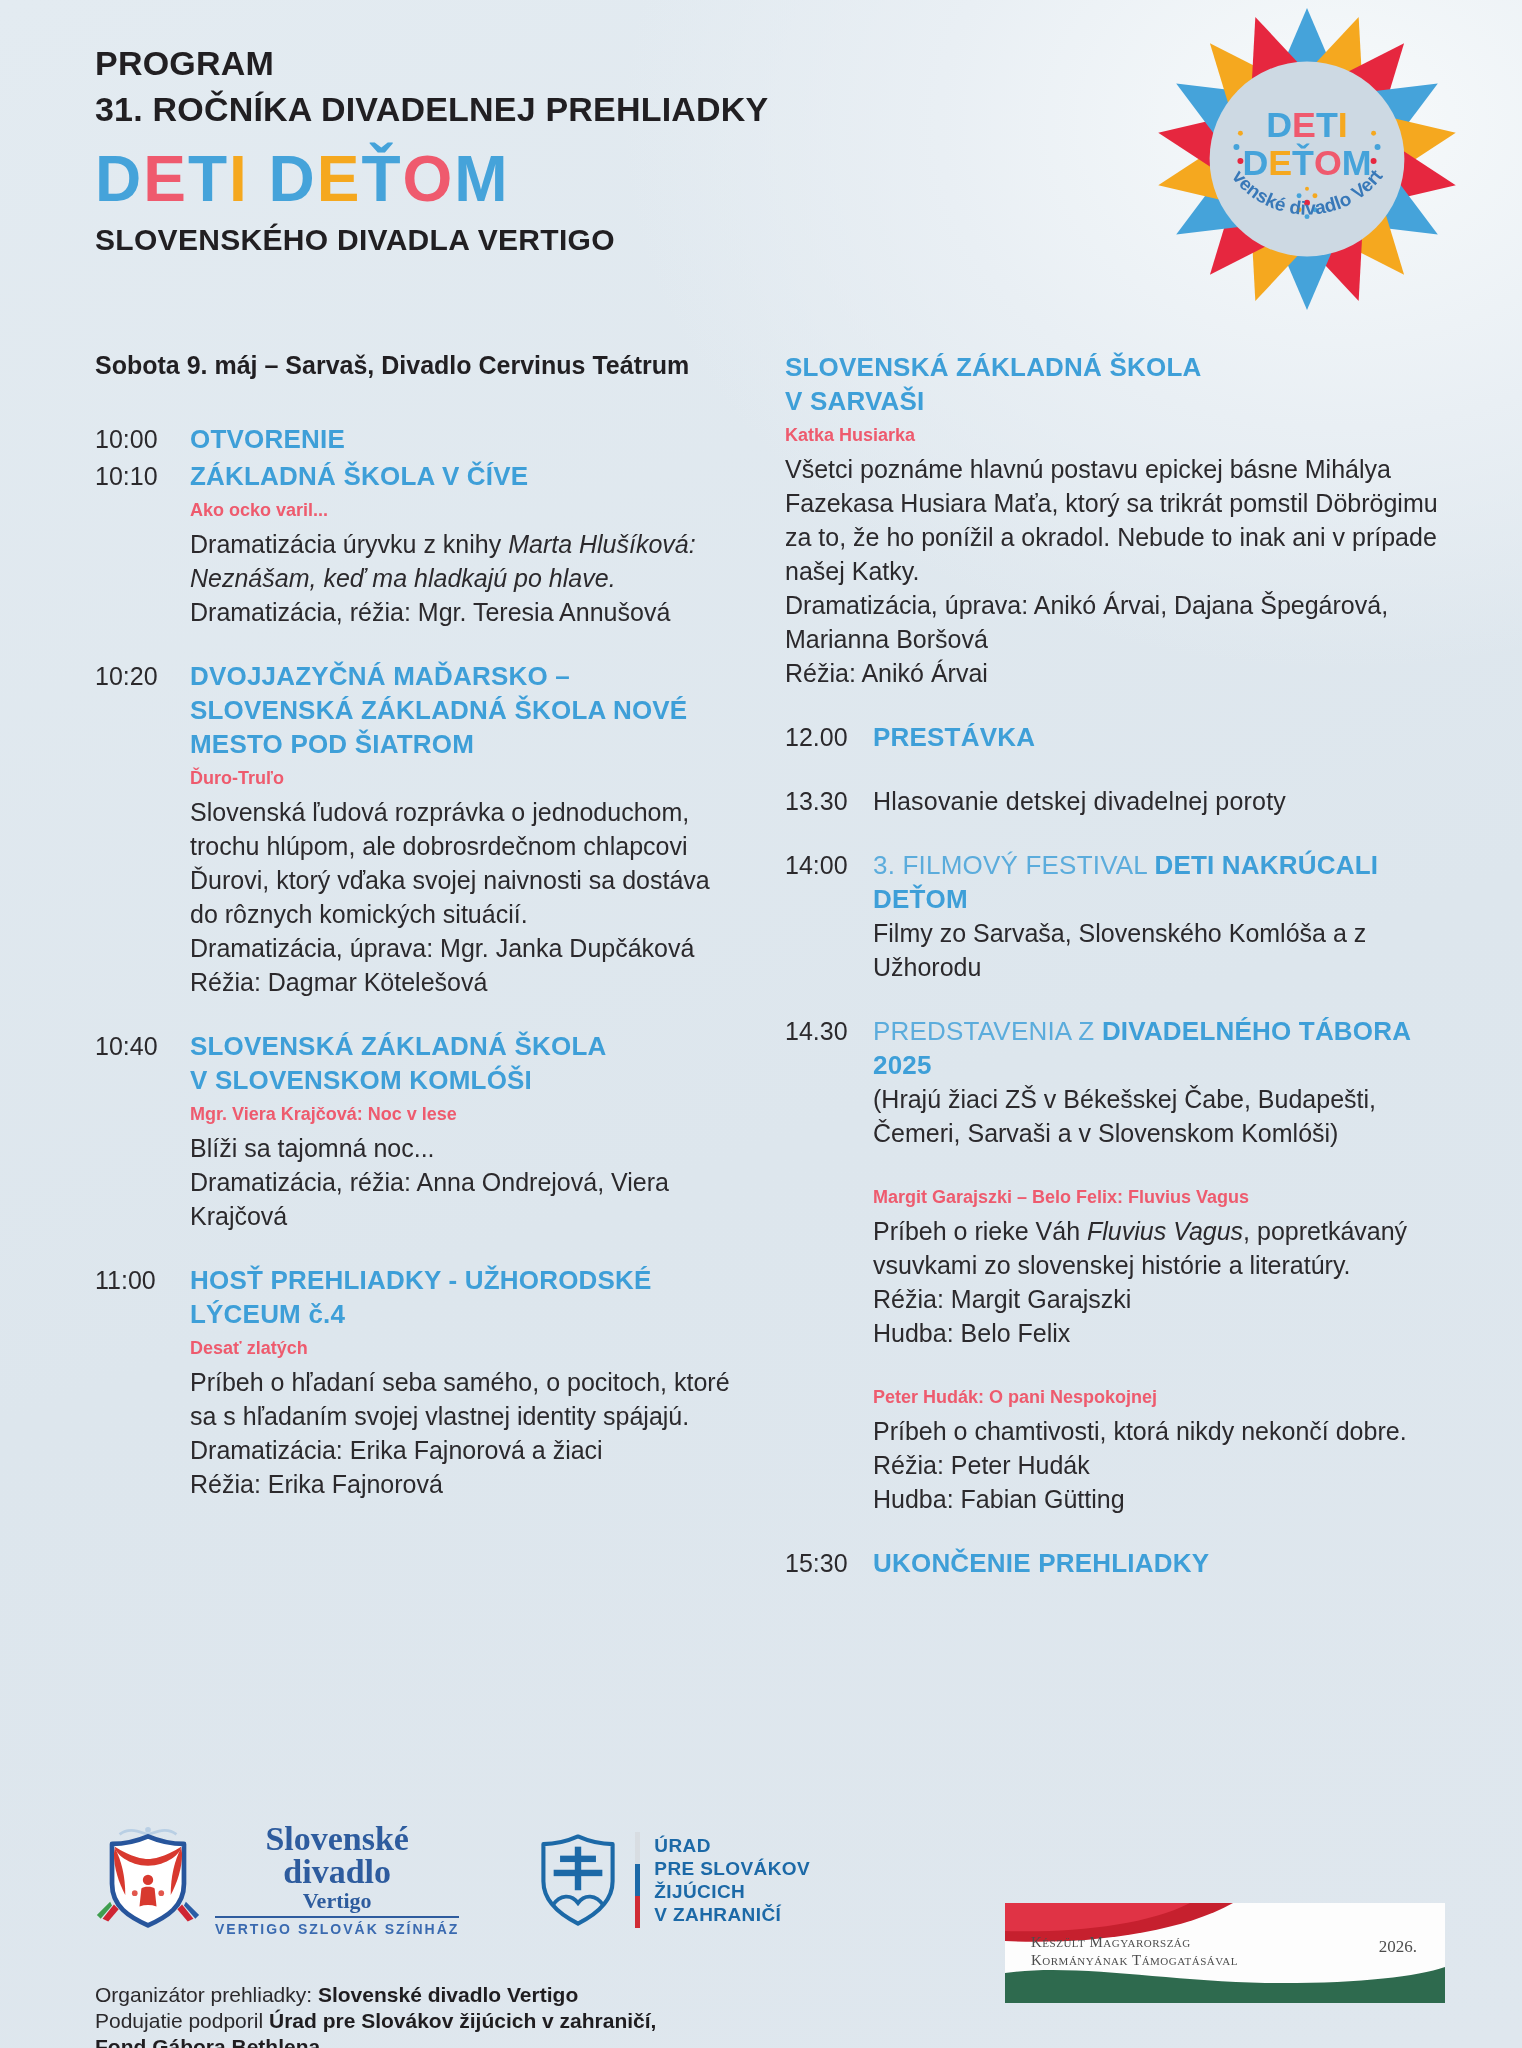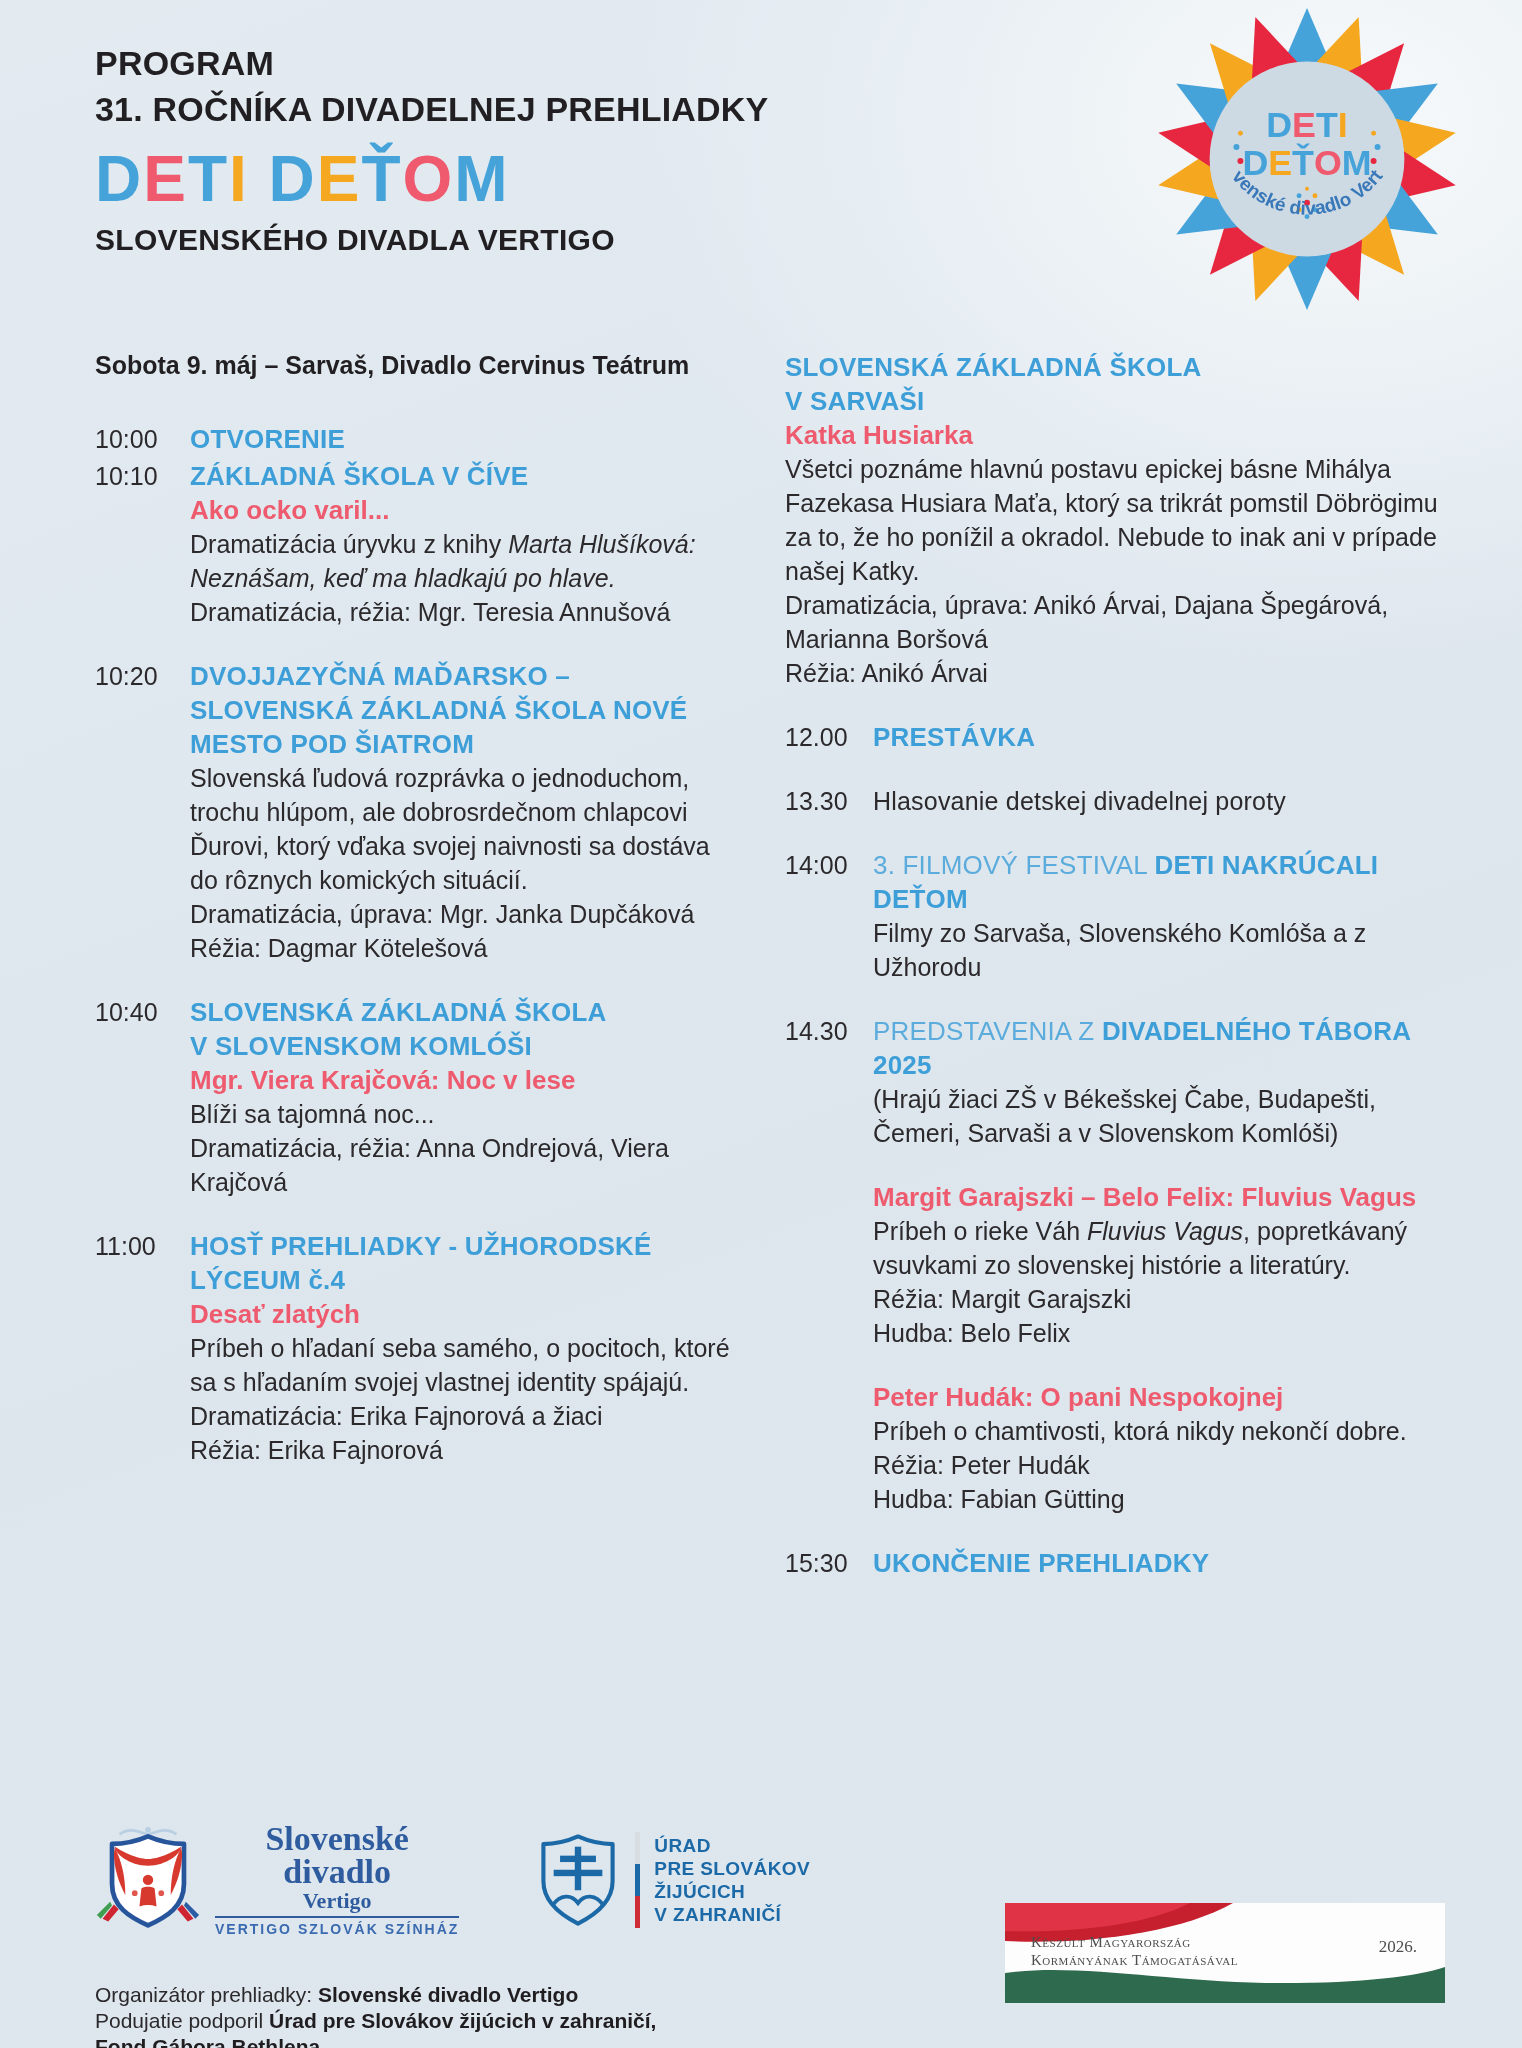--- a/index.html
+++ b/index.html
@@ -25,21 +25,21 @@
   .entry.tight{margin-bottom:3px;}
   .entry.mt-lg{margin-top:30px;}
   .col-left  .time{flex:0 0 95px;width:95px;}
   .col-right .time{flex:0 0 88px;width:88px;}
   .time{font-size:25px;line-height:34px;color:#2b292c;}
   .content{flex:1 1 auto;}
   .title{font-size:26px;line-height:34px;letter-spacing:.2px;}
   .t-bold{color:#3e9fd8;font-weight:bold;}
   .t-light{color:#5bacdc;font-weight:normal;}
   .t-plain{color:#2b292c;font-weight:normal;font-size:25px;}
-  .red-title{font-size:26px;line-height:34px;font-weight:bold;color:#ee5b6e;}
+  .red-title{font-size:18px;line-height:34px;font-weight:bold;color:#ee5b6e;}
   .para{font-size:25px;line-height:34px;color:#2b292c;}
   .it{font-style:italic;}
   
   .footer-logos{position:absolute;left:95px;top:1822px;display:flex;align-items:center;}
   .vertigo-logo{display:flex;align-items:flex-start;}
   .vertigo-text{margin-left:14px;text-align:center;font-family:"Liberation Serif",serif;color:#2e5c9e;}
   .vt-name{font-size:34px;line-height:33px;font-weight:bold;}
   .vt-sub{font-size:22px;line-height:22px;font-weight:bold;margin-top:2px;}
   .vt-rule{border-top:2px solid #2e5c9e;margin:4px 0 3px 0;}
   .vt-caption{font-family:"Liberation Sans",sans-serif;font-size:14px;letter-spacing:2px;color:#3a6ab0;font-weight:bold;}
@@ -134,20 +134,21 @@
               <div class="title"><span class="t-bold">ZÁKLADNÁ ŠKOLA V ČÍVE</span></div>
               <div class="red-title">Ako ocko varil...</div>
               <div class="para"><span>Dramatizácia úryvku z knihy </span><span class="it">Marta Hlušíková: Neznášam, keď ma hladkajú po hlave.</span></div>
               <div class="para"><span>Dramatizácia, réžia: Mgr. Teresia Annušová</span></div>
             </div>
           </div>
           <div class="entry">
             <div class="time">10:20</div>
             <div class="content">
               <div class="title"><span class="t-bold">DVOJJAZYČNÁ MAĎARSKO –</span><br><span class="t-bold">SLOVENSKÁ ZÁKLADNÁ ŠKOLA NOVÉ</span><br><span class="t-bold">MESTO POD ŠIATROM</span></div>
+              <div class="red-title">Ďuro-Truľo</div>
               <div class="para"><span>Slovenská ľudová rozprávka o jednoduchom, trochu hlúpom, ale dobrosrdečnom chlapcovi Ďurovi, ktorý vďaka svojej naivnosti sa dostáva do rôznych komických situácií.</span></div>
               <div class="para"><span>Dramatizácia, úprava: Mgr. Janka Dupčáková</span></div>
               <div class="para"><span>Réžia: Dagmar Kötelešová</span></div>
             </div>
           </div>
           <div class="entry">
             <div class="time">10:40</div>
             <div class="content">
               <div class="title"><span class="t-bold">SLOVENSKÁ ZÁKLADNÁ ŠKOLA</span><br><span class="t-bold">V SLOVENSKOM KOMLÓŠI</span></div>
               <div class="red-title">Mgr. Viera Krajčová: Noc v lese</div>

